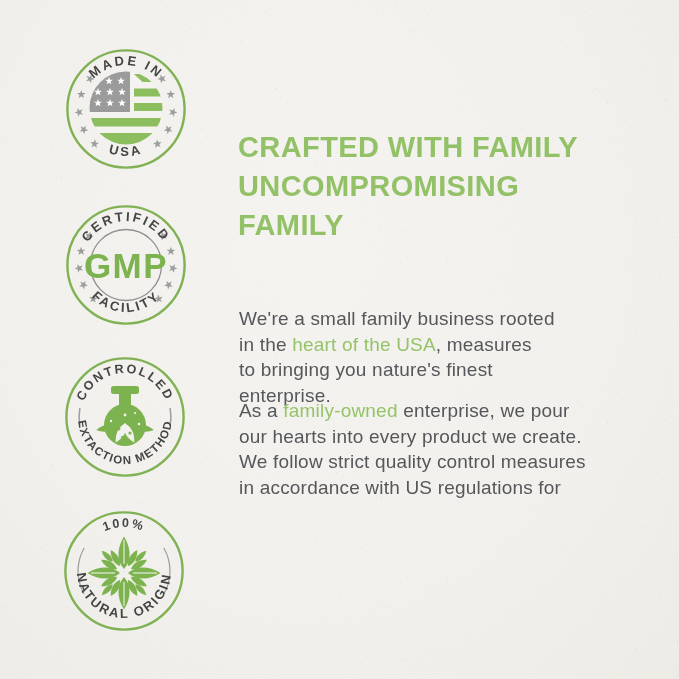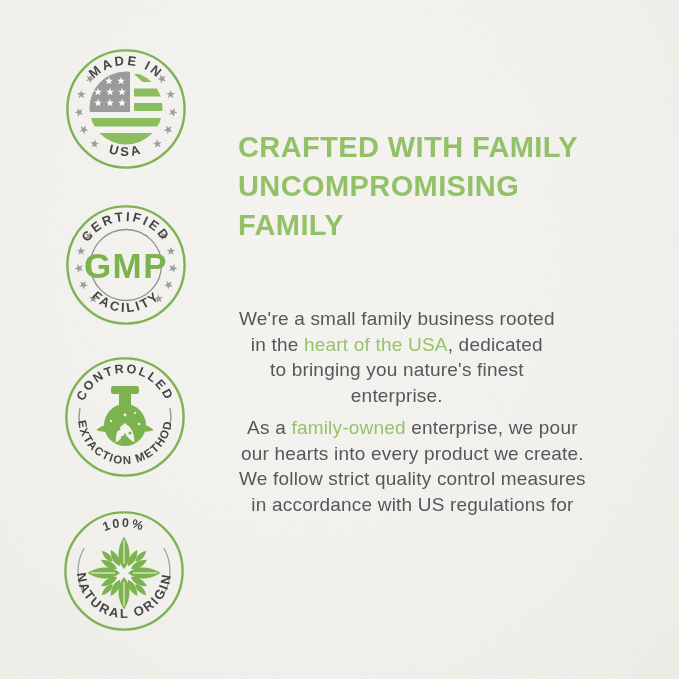--- a/index.html
+++ b/index.html
@@ -18,22 +18,22 @@
   .heading{
     position:absolute;left:238px;top:128px;margin:0;
     color:#93c167;font-weight:bold;font-size:29px;line-height:39px;letter-spacing:.4px;
   }
   .hline{white-space:nowrap;}
   .para{
     position:absolute;left:239px;margin:0;
     color:#57575b;font-size:19px;line-height:25.5px;letter-spacing:.2px;
   }
   #para1{top:306px}
-  #para2{top:415px}
-  .ln{display:block;white-space:nowrap;text-align:center;}
+  #para2{top:398px}
+  .ln{display:block;white-space:nowrap;}
   .hl{color:#95c368;font-weight:normal;}
   .arc-text{fill:#454545;font-family:"Liberation Sans",sans-serif;font-weight:bold;}
   .gmp-text{fill:#7cb34f;font-family:"Liberation Sans",sans-serif;font-weight:bold;font-size:35px;letter-spacing:1.5px;}
 </style>
 </head>
 <body>
 
 <div class="canvas">
 
   <svg class="texture" width="679" height="679">
@@ -214,21 +214,21 @@
   </figure>
 
   <header class="heading">
     <div class="hline">CRAFTED WITH FAMILY</div>
     <div class="hline">UNCOMPROMISING</div>
     <div class="hline">FAMILY</div>
   </header>
 
   <p class="para" id="para1">
     <span class="ln">We're a small family business rooted</span>
-    <span class="ln"><span>in the </span><span class="hl">heart of the USA</span><span>, dedicated</span></span>
+    <span class="ln"><span>in the </span><span class="hl">heart of the USA</span><span>, measures</span></span>
     <span class="ln">to bringing you nature's finest</span>
     <span class="ln">enterprise.</span>
   </p>
 
   <p class="para" id="para2">
     <span class="ln"><span>As a </span><span class="hl">family-owned</span><span> enterprise, we pour</span></span>
     <span class="ln">our hearts into every product we create.</span>
     <span class="ln">We follow strict quality control measures</span>
     <span class="ln">in accordance with US regulations for</span>
   </p>

